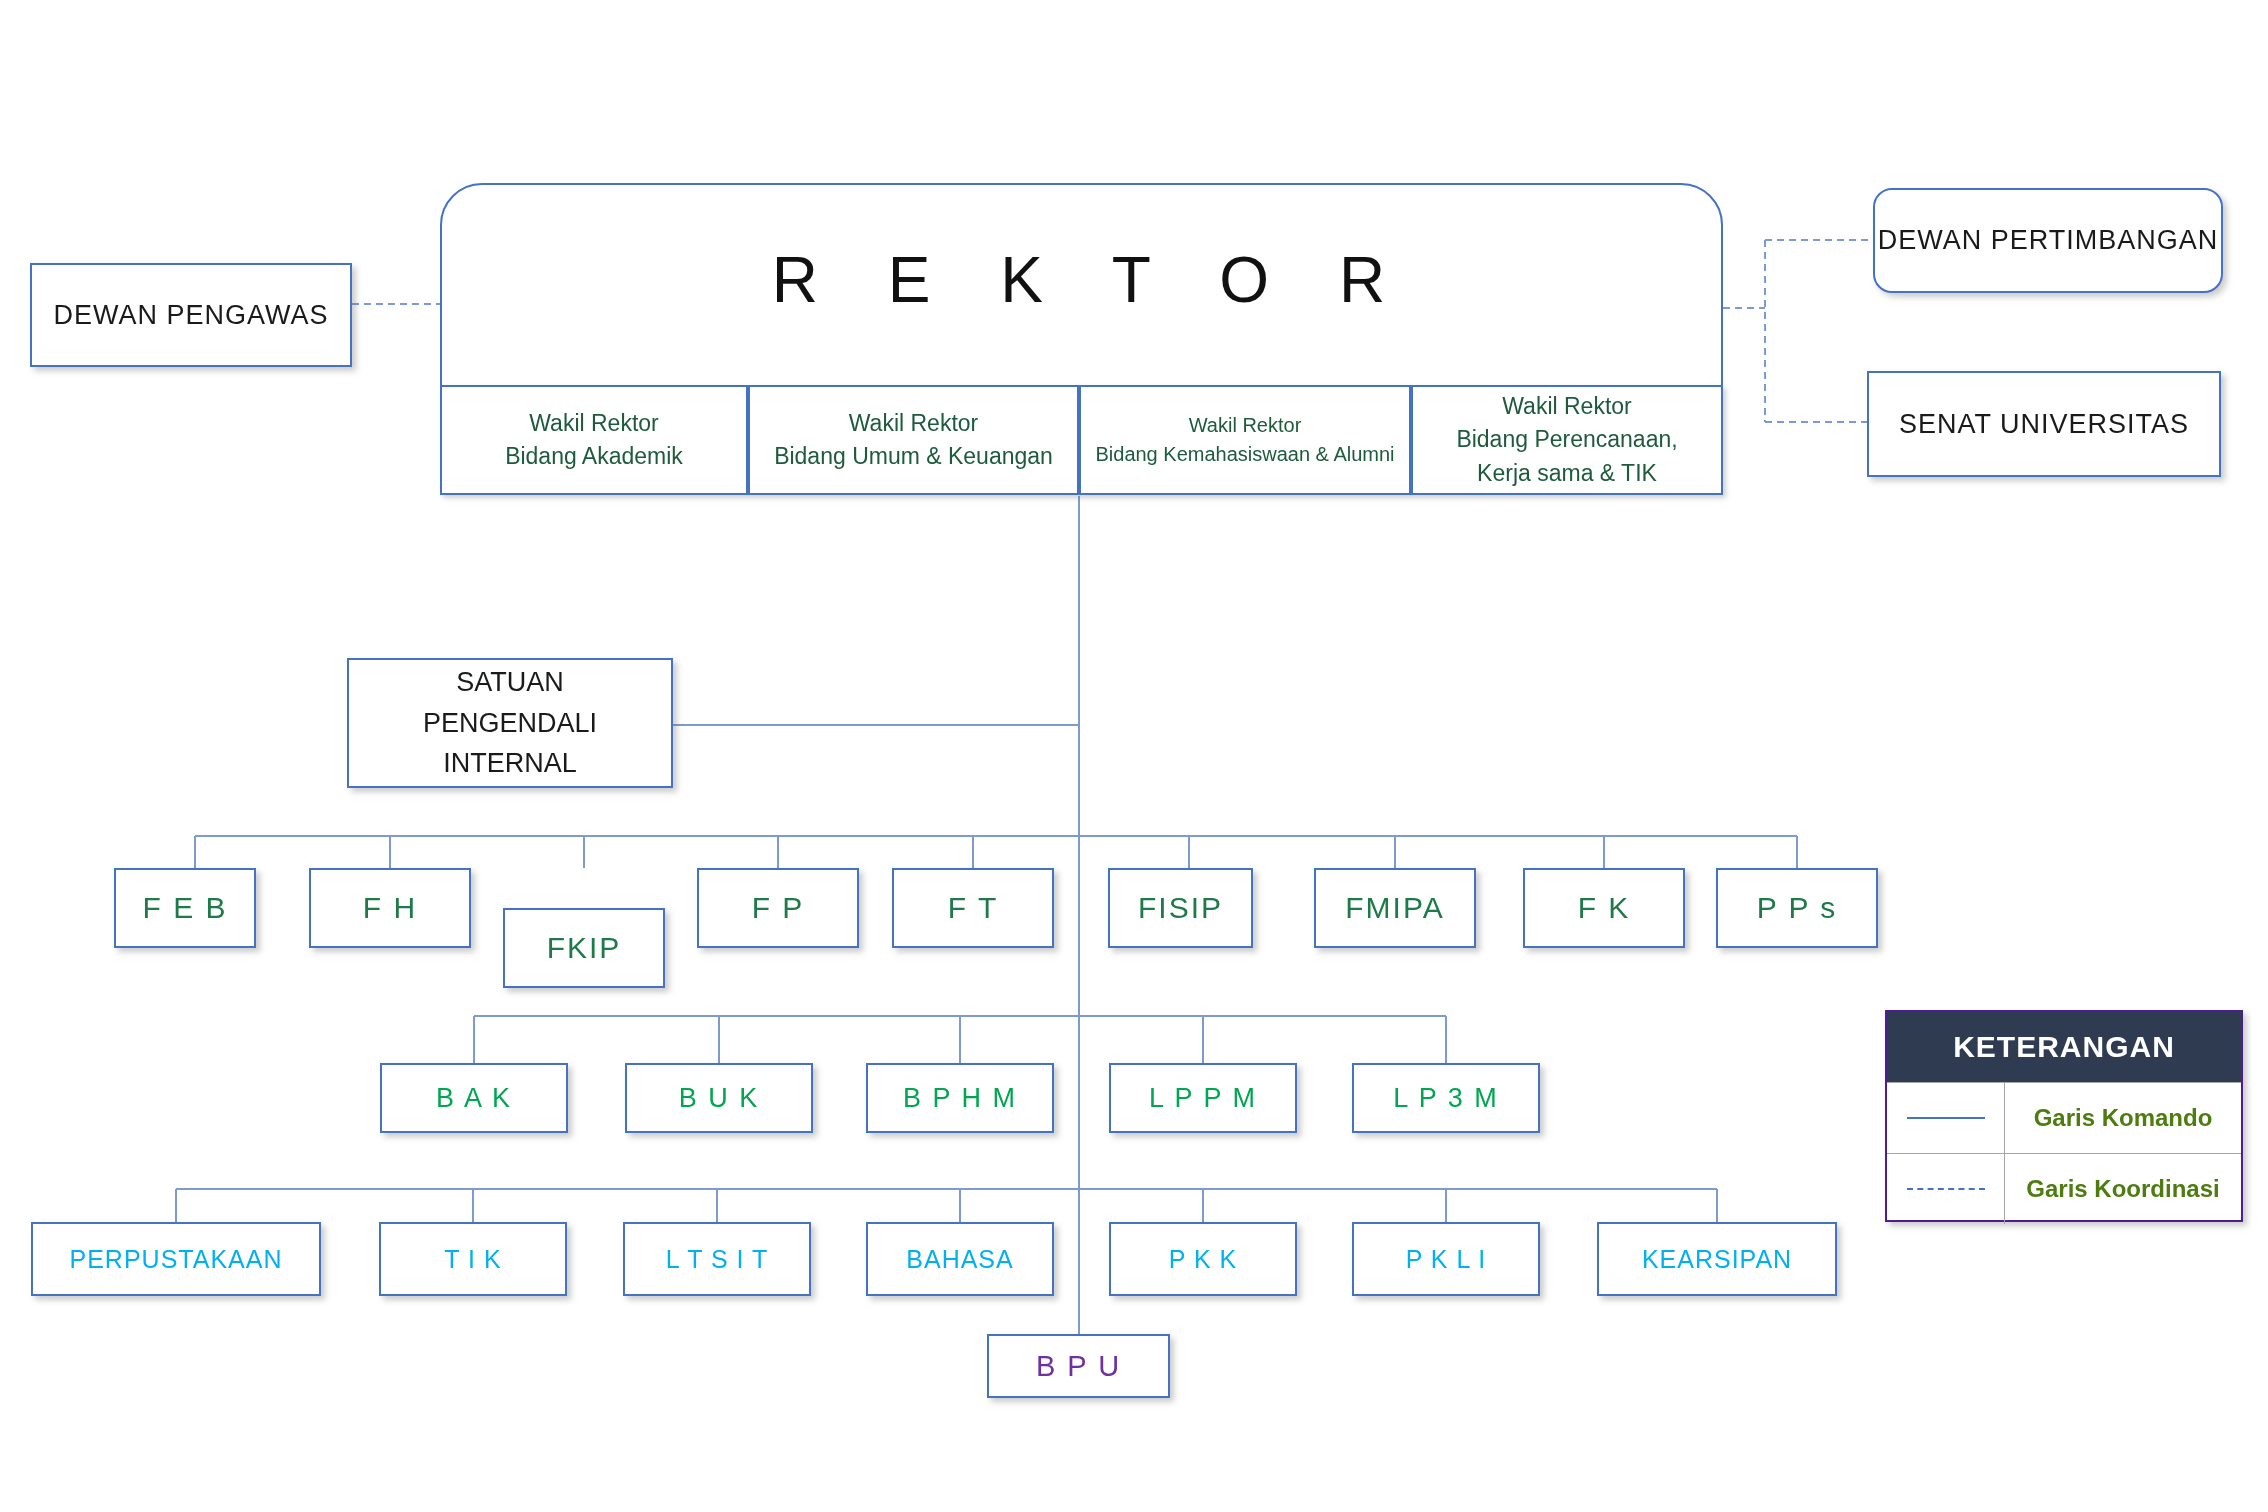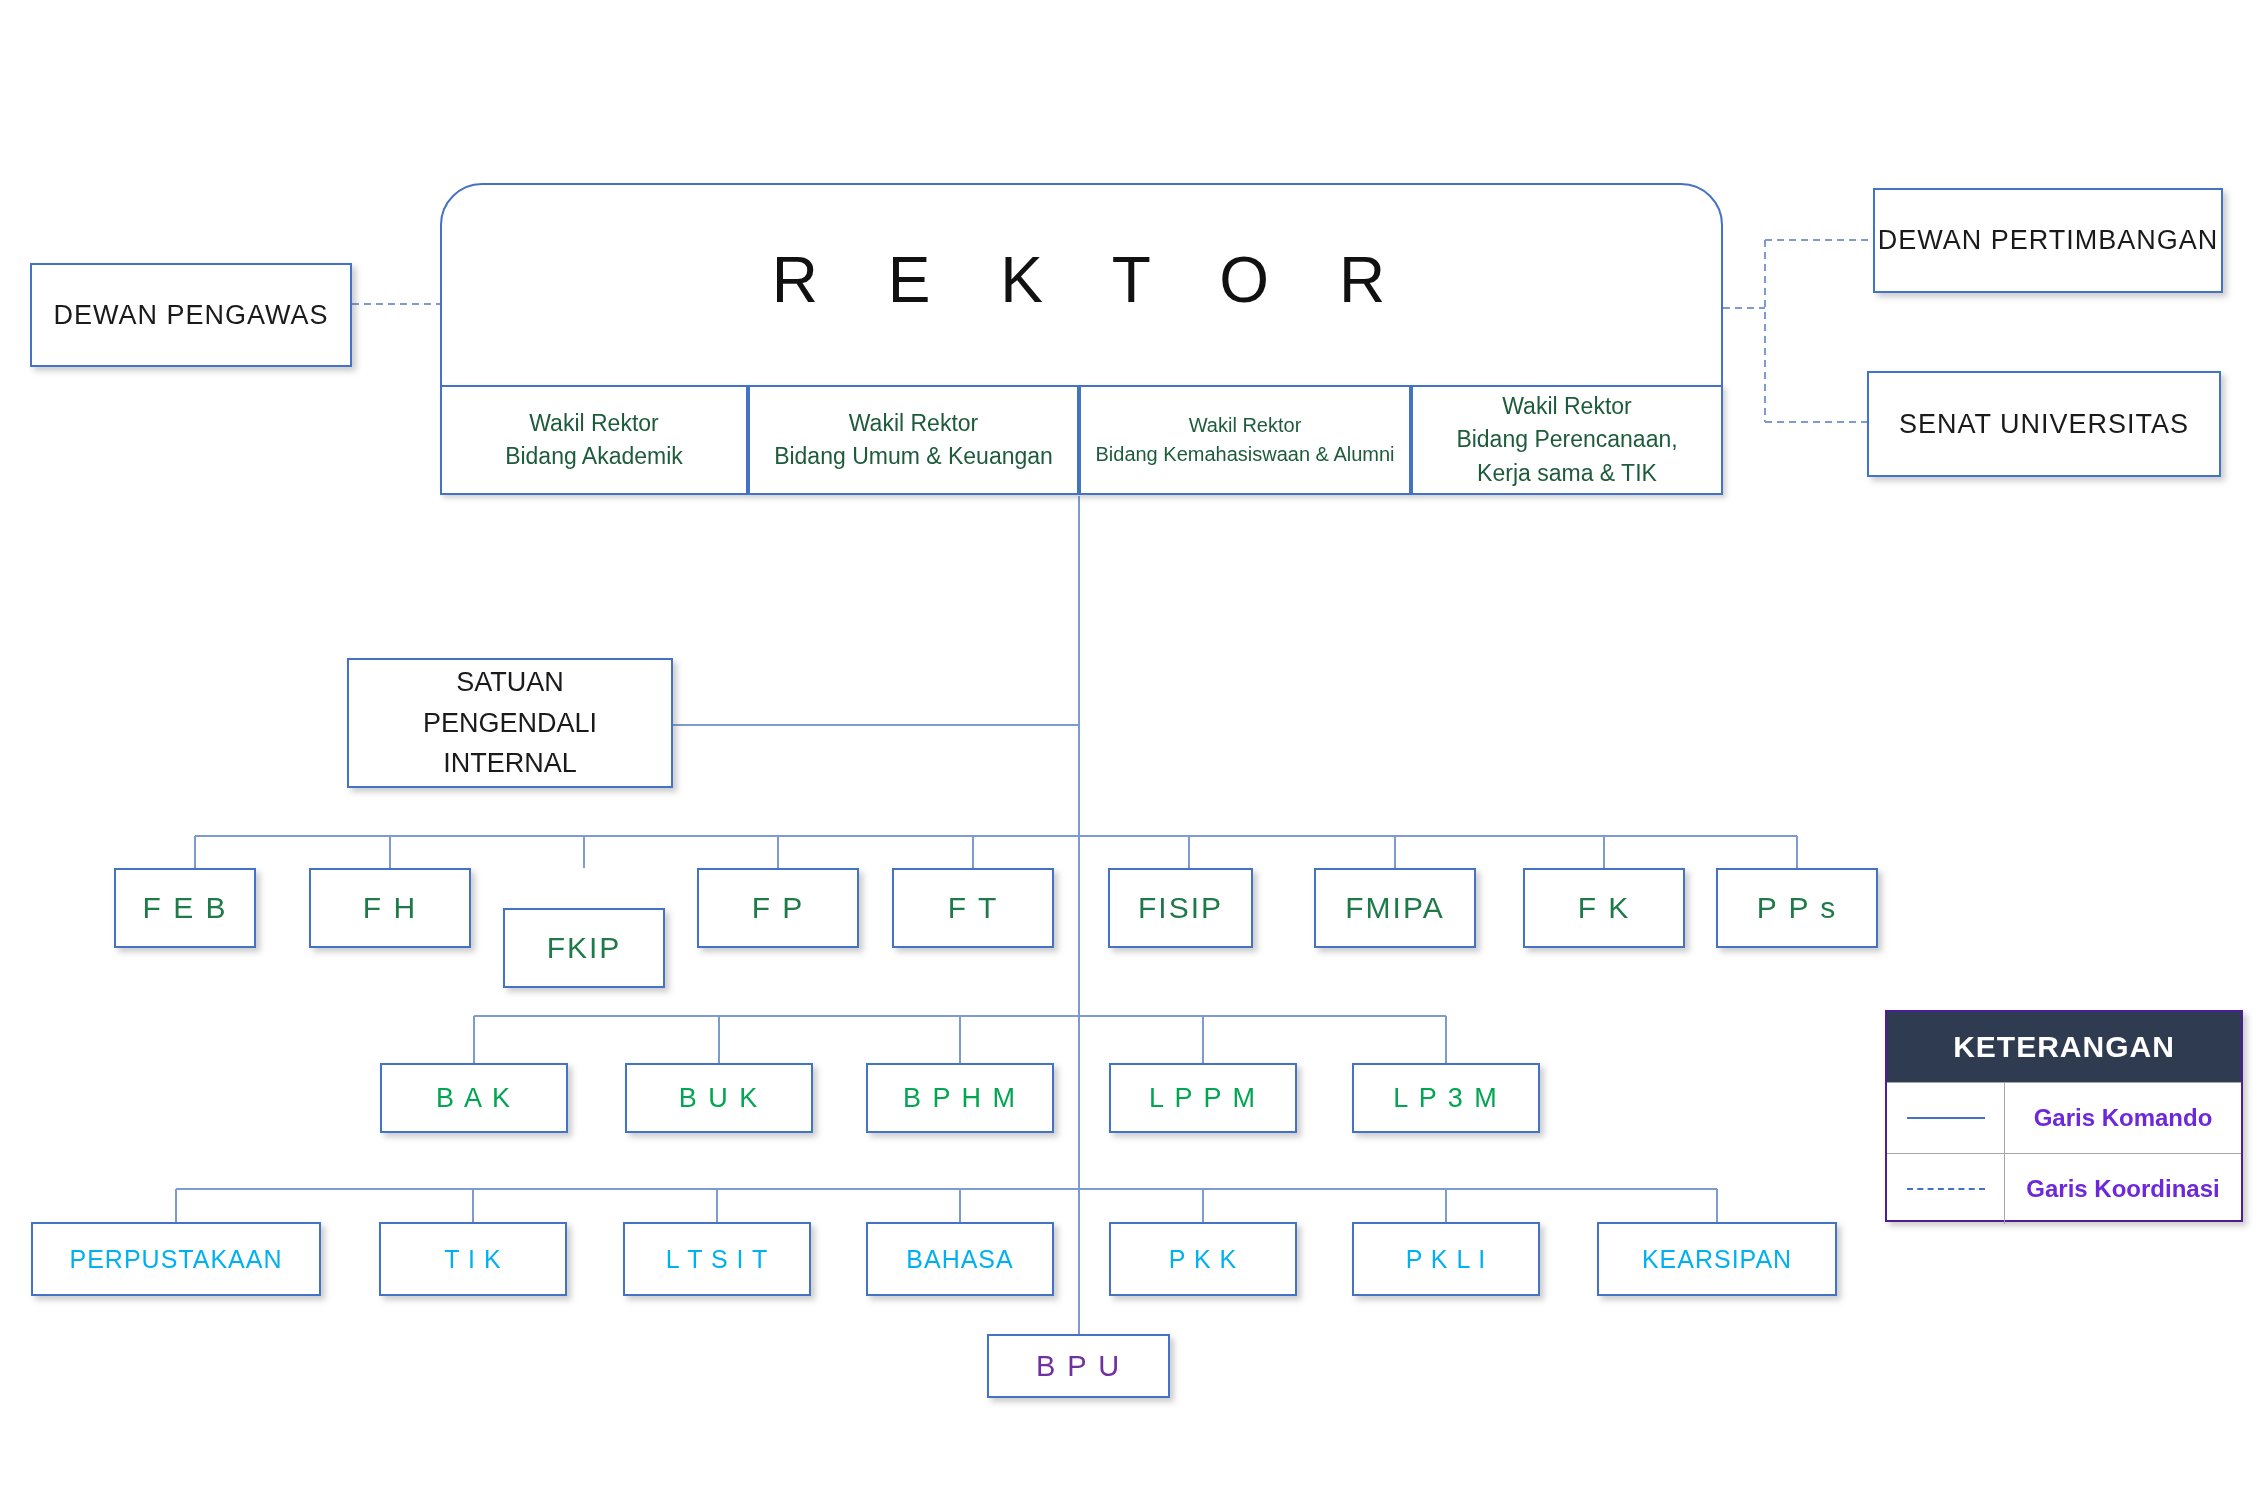--- a/index.html
+++ b/index.html
@@ -55,21 +55,21 @@
     height:71px;display:flex;box-sizing:border-box;border-top:1px solid #a6a6a6;
   }
   .legend-sample{
     width:118px;display:flex;align-items:center;justify-content:center;
     border-right:1px solid #a6a6a6;box-sizing:border-box;
   }
   .sample-line{width:78px;height:0;border-top:2px solid #4472C4;}
   .sample-line.dashed{border-top-style:dashed;}
   .legend-label{
     flex:1;display:flex;align-items:center;justify-content:center;
-    font-size:24px;font-weight:bold;color:#6d28d9;
+    font-size:24px;font-weight:bold;color:#4d7c0f;
   }
 </style>
 </head>
 <body>
 
 <div class="canvas">
 
   <svg class="wires" viewBox="0 0 2268 1512" xmlns="http://www.w3.org/2000/svg">
     <g stroke="#7D9AD1" stroke-width="2" fill="none">
       <path d="M1079 496 V1334"></path>
@@ -124,21 +124,21 @@
   </div>
   <div class="bx wr small" style="left:1079px;top:385px;width:332px;height:110px;">
     <span class="t1">Wakil Rektor</span>
     <span class="t2">Bidang Kemahasiswaan &amp; Alumni</span>
   </div>
   <div class="bx wr" style="left:1411px;top:385px;width:312px;height:110px;">
     <span class="t1">Wakil Rektor</span>
     <span class="t2">Bidang Perencanaan, Kerja sama &amp; TIK</span>
   </div>
 
-  <div class="bx caps" style="left:1873px;top:188px;width:350px;height:105px;">DEWAN PERTIMBANGAN</div>
+  <div class="bx caps" style="left:1873px;top:188px;width:350px;height:105px;border-radius:19px;">DEWAN PERTIMBANGAN</div>
   <div class="bx caps" style="left:1867px;top:371px;width:354px;height:106px;">SENAT UNIVERSITAS</div>
 
   <div class="bx" style="left:347px;top:658px;width:326px;height:130px;">
     <span class="spi">SATUAN PENGENDALI INTERNAL</span>
   </div>
 
   <div class="bx fak" style="left:114px;top:868px;width:142px;height:80px;">F E B</div>
   <div class="bx fak" style="left:309px;top:868px;width:162px;height:80px;">F H</div>
   <div class="bx fak" style="left:503px;top:868px;width:162px;height:80px;margin-top:40px;">FKIP</div>
   <div class="bx fak" style="left:697px;top:868px;width:162px;height:80px;">F P</div>

